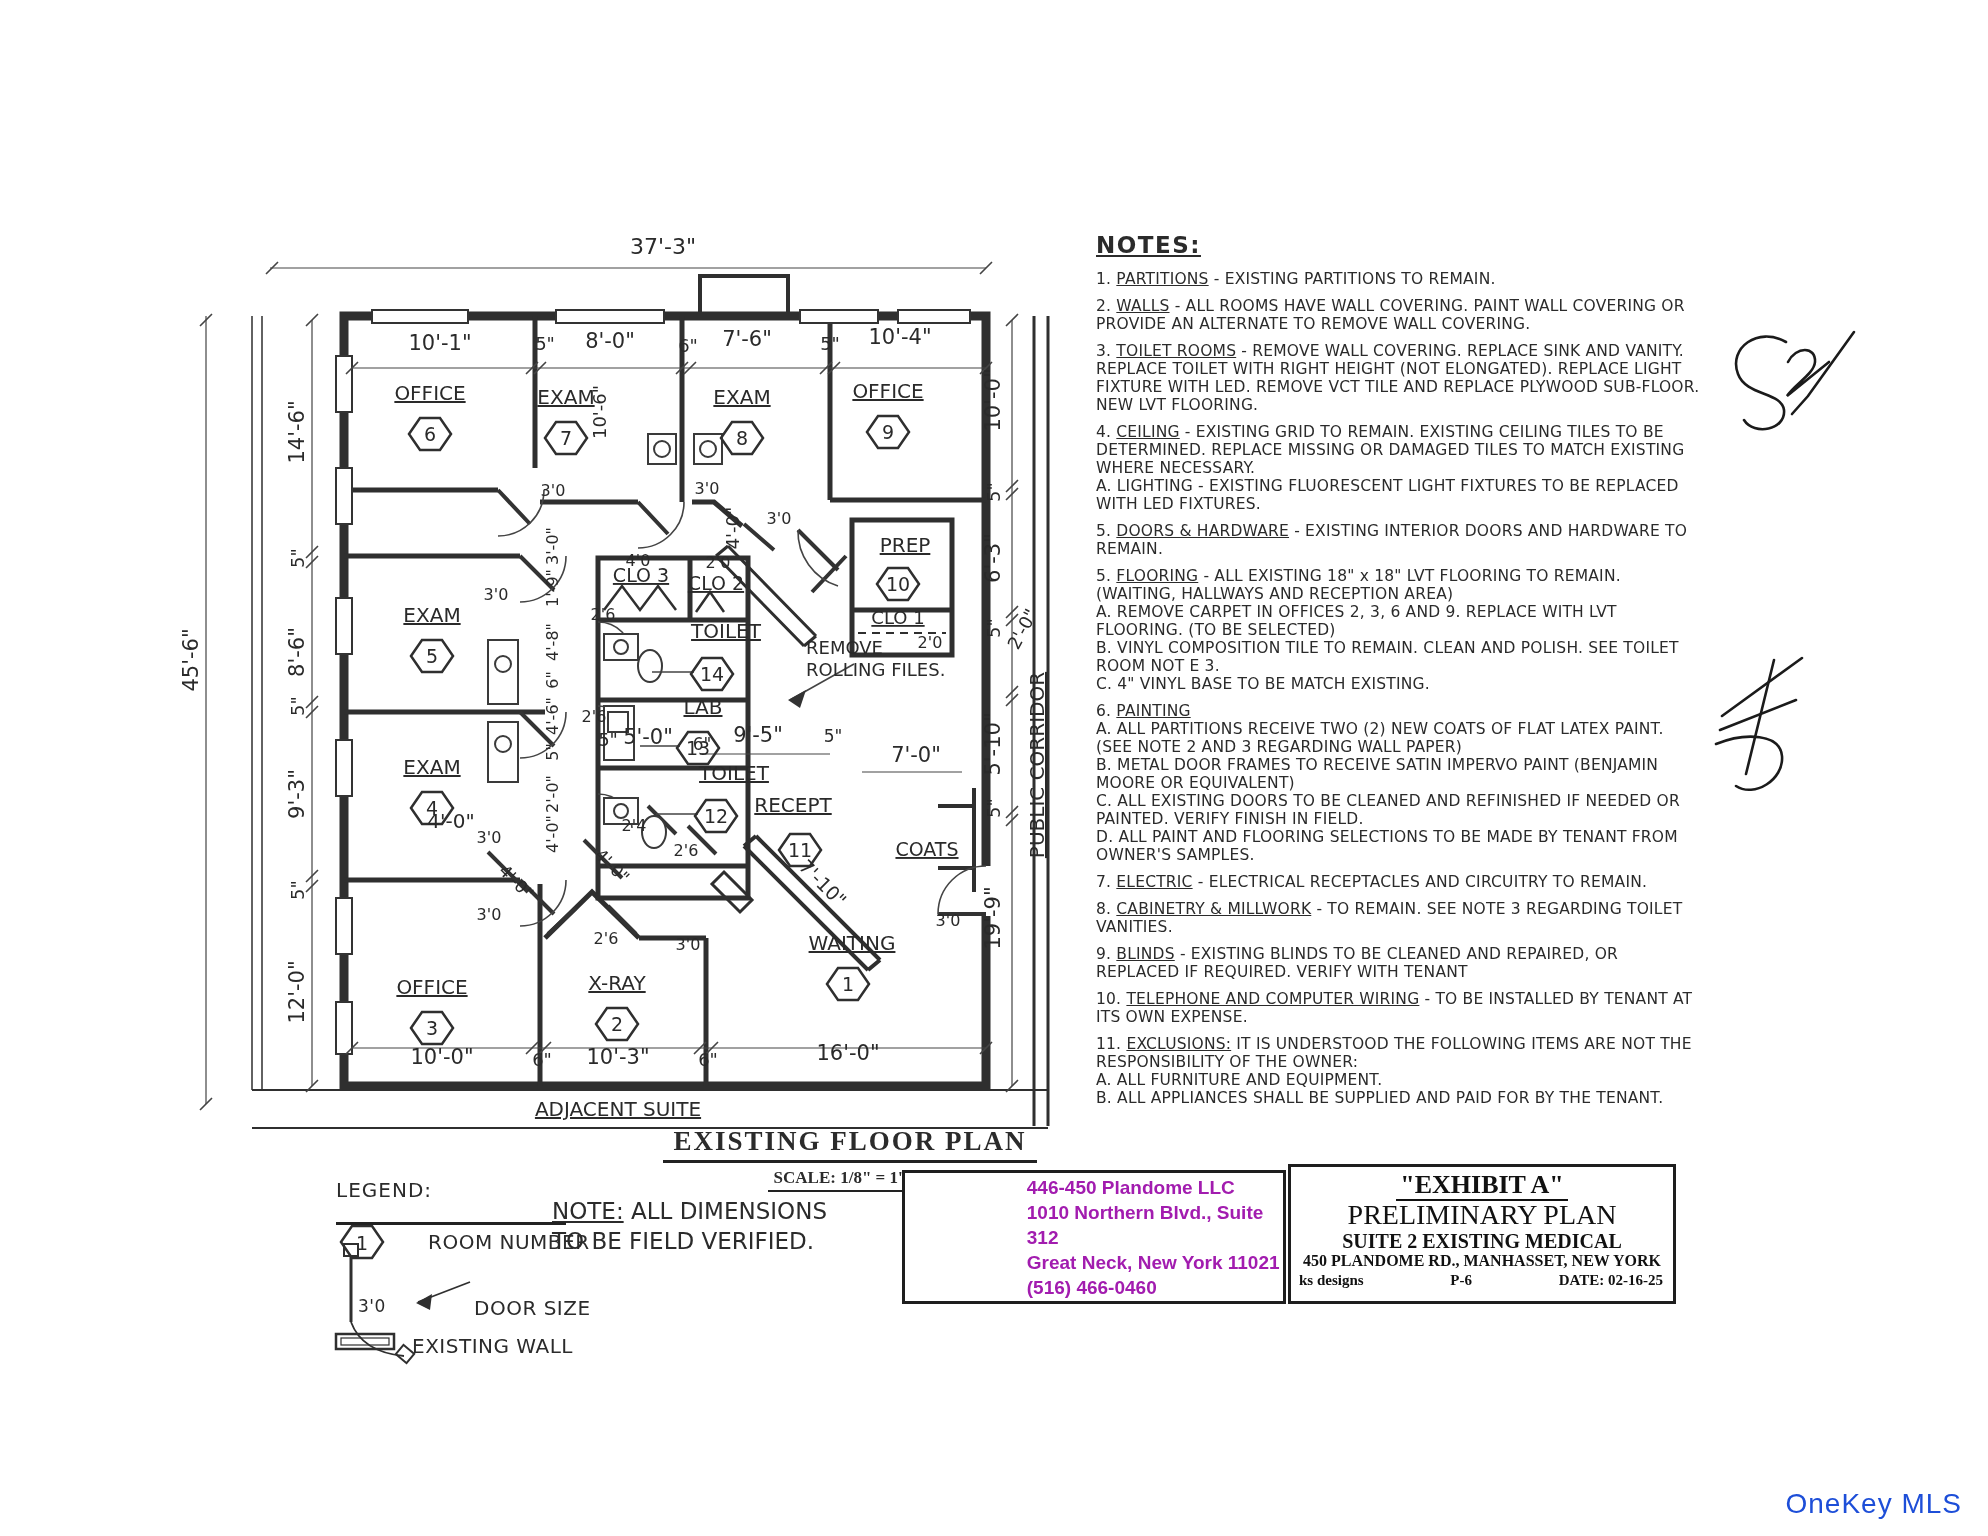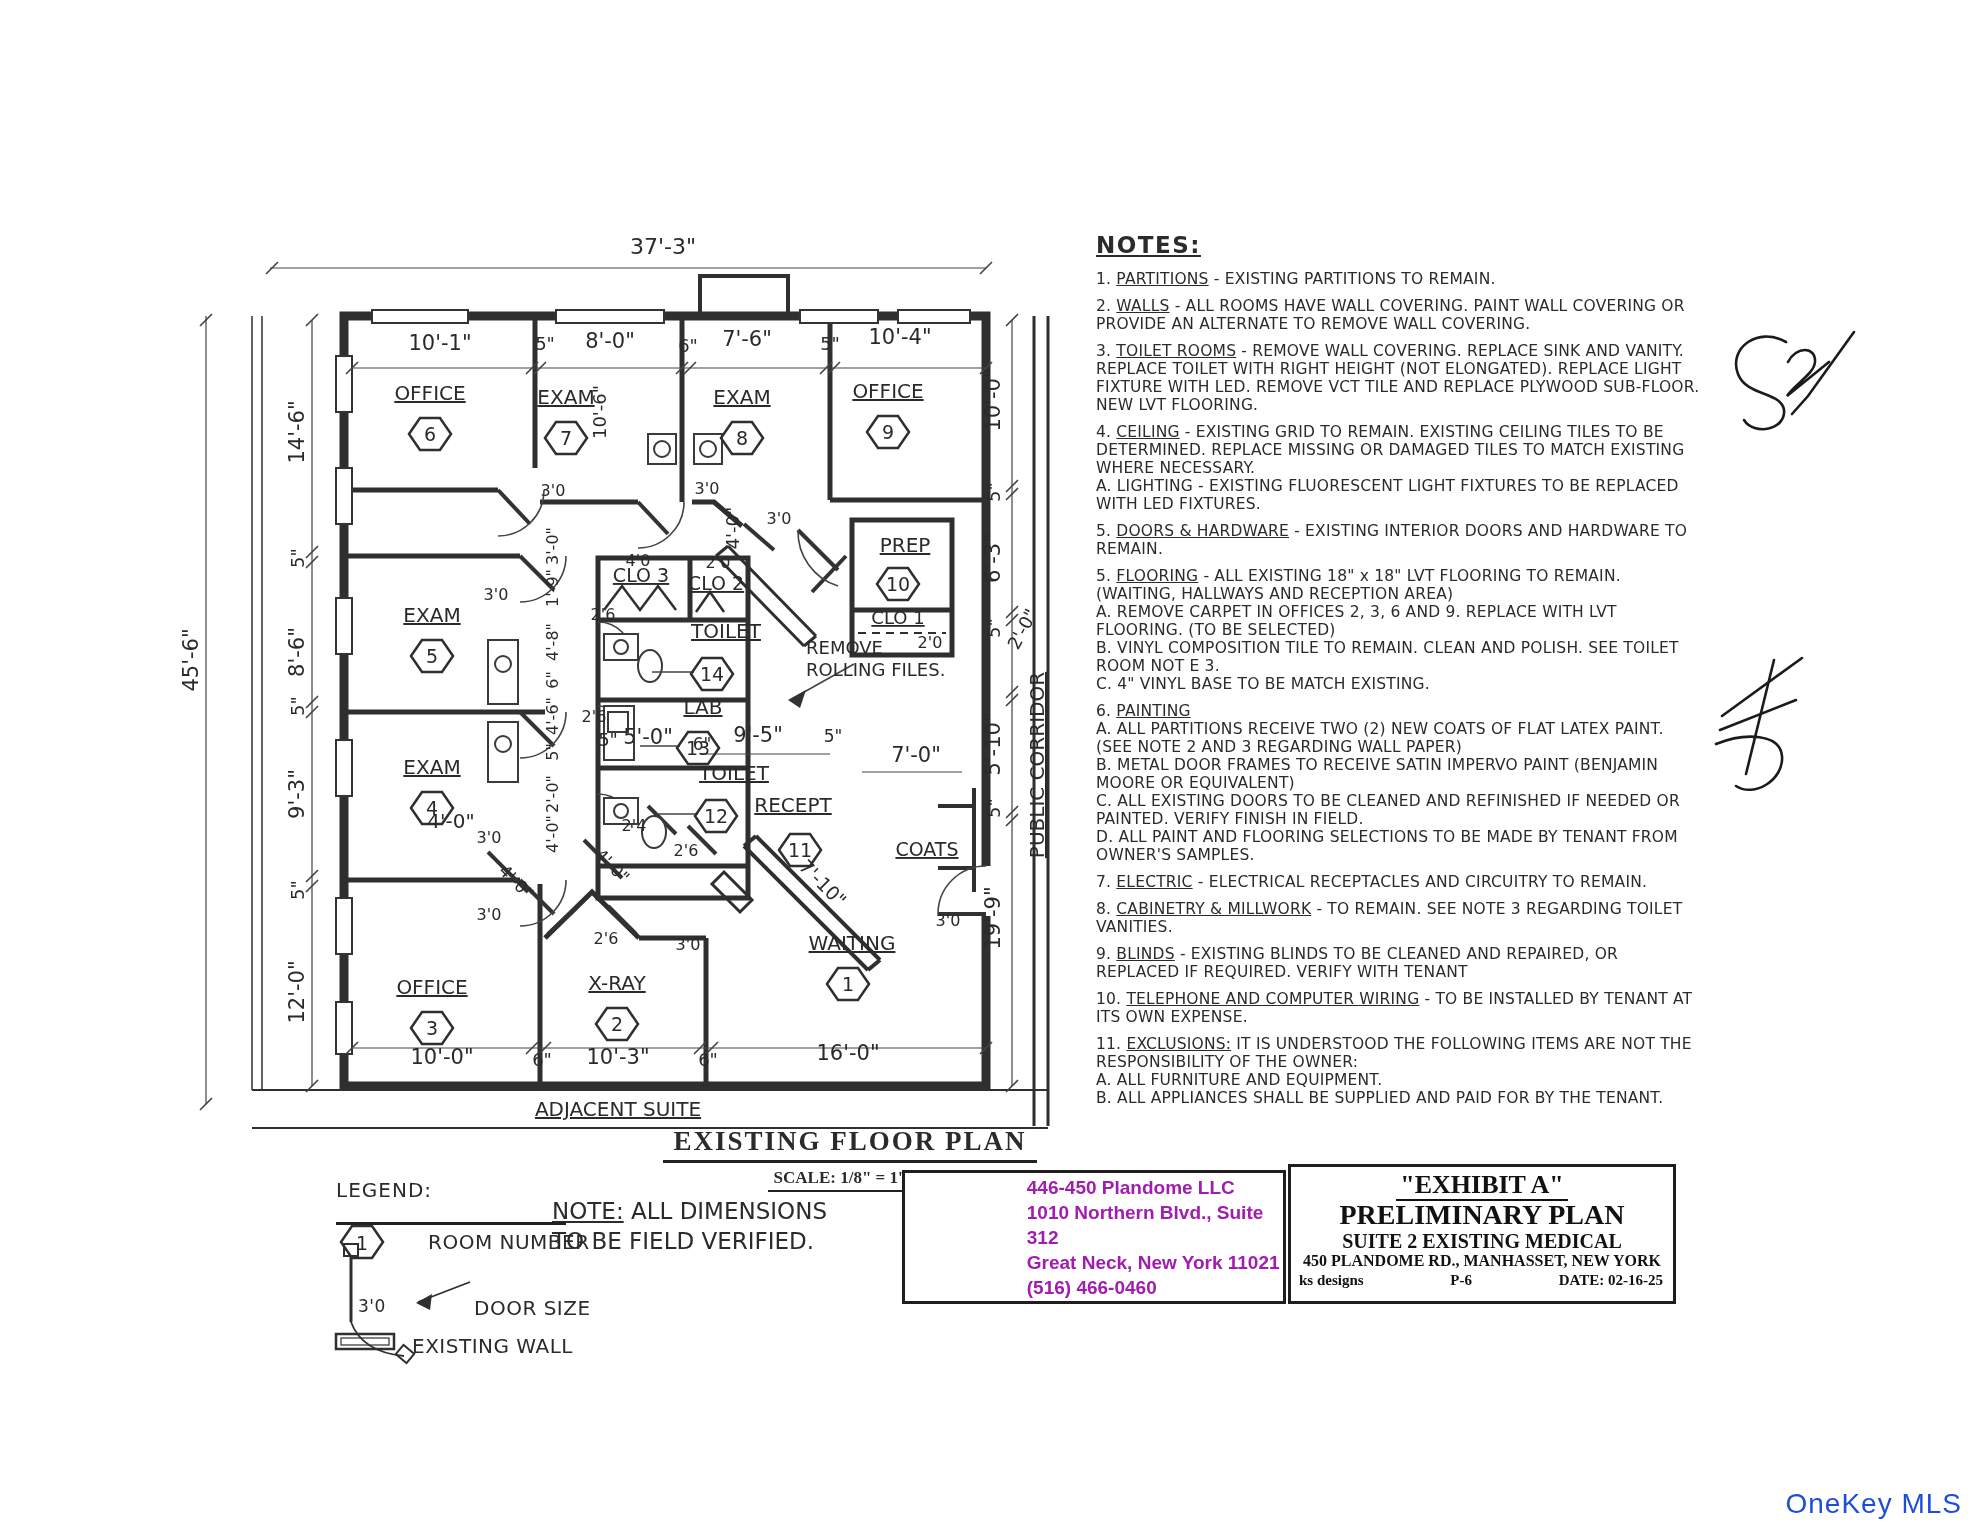--- a/index.html
+++ b/index.html
@@ -32,21 +32,21 @@
   .legend-item{position:absolute;font-size:20px;letter-spacing:.5px;}
   
   .firm-box{position:absolute;left:902px;top:1170px;width:378px;height:128px;border:3px solid #1e1e1e;
             display:flex;align-items:center;background:#fff;}
   .firm-text{font-family:"Liberation Sans",sans-serif;font-weight:bold;font-size:19px;line-height:25px;color:#a21caf;}
   
   .exhibit-box{position:absolute;left:1288px;top:1164px;width:382px;height:134px;border:3px solid #1e1e1e;
             text-align:center;font-family:"Liberation Serif",serif;color:#111;background:#fff;}
   .exhibit-box .t1{font-size:26px;font-weight:bold;margin-top:3px;}
   .exhibit-box .t1 span{border-bottom:2px solid #111;padding:0 4px;}
-  .exhibit-box .t2{font-size:28px;font-weight:bold;line-height:30px;}
+  .exhibit-box .t2{font-size:28px;font-weight:normal;line-height:30px;}
   .exhibit-box .t3{font-size:20px;font-weight:bold;line-height:22px;}
   .exhibit-box .t4{font-size:16px;font-weight:bold;line-height:18px;}
   .exhibit-box .footer{display:flex;justify-content:space-between;padding:2px 10px 0 8px;
             font-size:15px;font-weight:bold;}
   .watermark{position:absolute;right:26px;bottom:16px;font-family:"Liberation Sans",sans-serif;
             font-size:28px;color:#1d4ed8;letter-spacing:1px;}
 </style>
 </head>
 <body>
 

